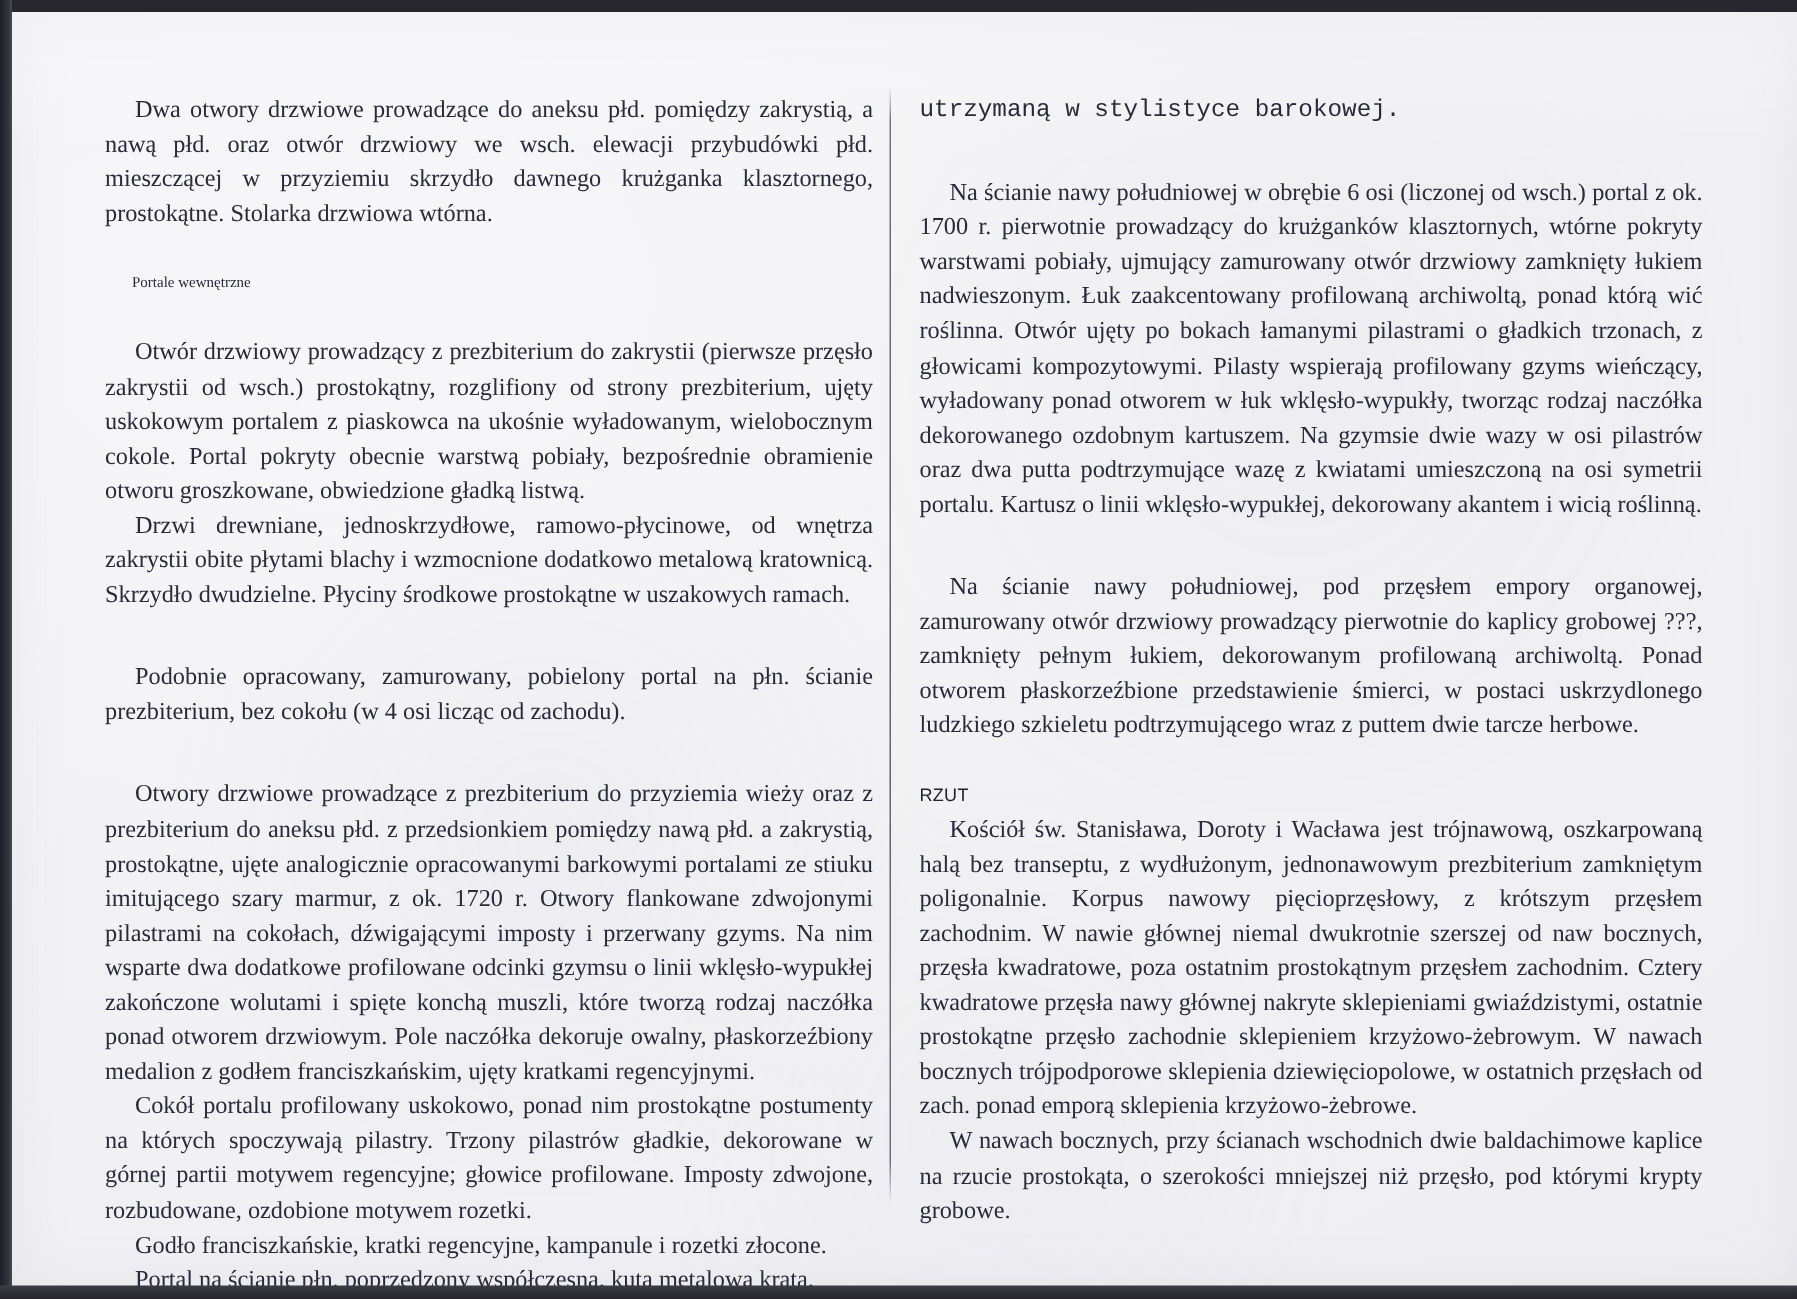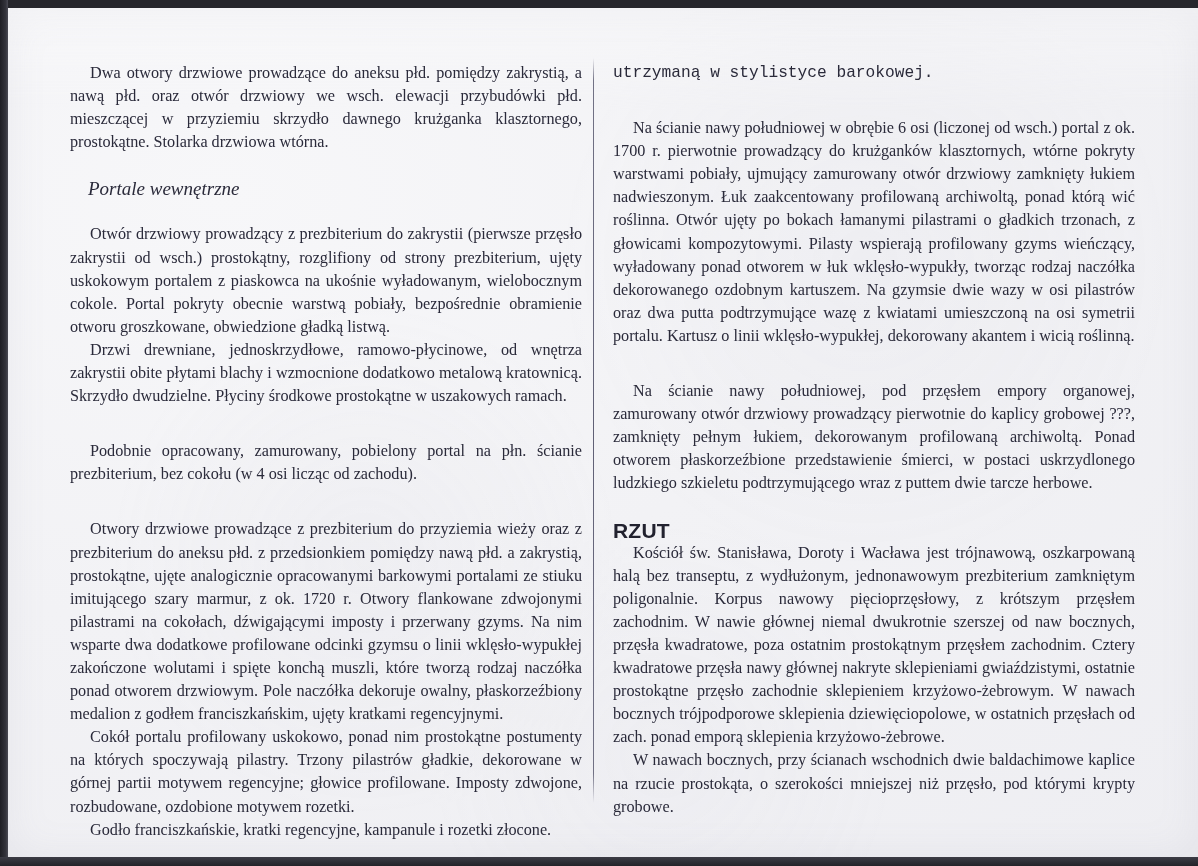--- a/index.html
+++ b/index.html
@@ -89,30 +89,29 @@
   p {
     margin: 0;
     text-indent: 20px;
   }
   p.noindent { text-indent: 0; font-family: Liberation Mono, monospace; }
   p.gap { margin-top: 32px; font-family: Liberation Serif, serif; }
 
   .subhead {
     margin: 23px 0 23px 0;
     text-indent: 18px;
-    font-style: italic;
-    font-size: 19px;
+    font-size: 10px;
   }
 
   .section-head {
     margin: 23px 0 0 0;
     text-indent: 0;
     font-family: "Liberation Sans", "DejaVu Sans", sans-serif;
-    font-weight: bold;
-    font-size: 21px;
+    font-weight: normal;
+    font-size: 12px;
     letter-spacing: .2px;
     color: #22222f;
   }
 
   
   .edge-top {
     position: absolute; left: 0; top: 0; width: 1198px; height: 8px;
     background: #26262c;
   }
   .edge-left {
@@ -145,20 +144,21 @@
         <p>Drzwi drewniane, jednoskrzydłowe, ramowo-płycinowe, od wnętrza zakrystii obite płytami blachy i wzmocnione dodatkowo metalową kratownicą. Skrzydło dwudzielne. Płyciny środkowe prostokątne w uszakowych ramach.</p>
 
         <p class="gap">Podobnie opracowany, zamurowany, pobielony portal na płn. ścianie prezbiterium, bez cokołu (w 4 osi licząc od zachodu).</p>
 
         <p class="gap">Otwory drzwiowe prowadzące z prezbiterium do przyziemia wieży oraz z prezbiterium do aneksu płd. z przedsionkiem pomiędzy nawą płd. a zakrystią, prostokątne, ujęte analogicznie opracowanymi barkowymi portalami ze stiuku imitującego szary marmur, z ok. 1720 r. Otwory flankowane zdwojonymi pilastrami na cokołach, dźwigającymi imposty i przerwany gzyms. Na nim wsparte dwa dodatkowe profilowane odcinki gzymsu o linii wklęsło-wypukłej zakończone wolutami i spięte konchą muszli, które tworzą rodzaj naczółka ponad otworem drzwiowym. Pole naczółka dekoruje owalny, płaskorzeźbiony medalion z godłem franciszkańskim, ujęty kratkami regencyjnymi.</p>
 
         <p>Cokół portalu profilowany uskokowo, ponad nim prostokątne postumenty na których spoczywają pilastry. Trzony pilastrów gładkie, dekorowane w górnej partii motywem regencyjne; głowice profilowane. Imposty zdwojone, rozbudowane, ozdobione motywem rozetki.</p>
 
         <p>Godło franciszkańskie, kratki regencyjne, kampanule i rozetki złocone.</p>
 
+        <p>Portal na ścianie płn. poprzedzony współczesną, kutą metalową kratą,</p>
       </div>
 
       <div class="col col-right">
         <p class="noindent">utrzymaną w stylistyce barokowej.</p>
 
         <p class="gap">Na ścianie nawy południowej w obrębie 6 osi (liczonej od wsch.) portal z ok. 1700 r. pierwotnie prowadzący do krużganków klasztornych, wtórne pokryty warstwami pobiały, ujmujący zamurowany otwór drzwiowy zamknięty łukiem nadwieszonym. Łuk zaakcentowany profilowaną archiwoltą, ponad którą wić roślinna. Otwór ujęty po bokach łamanymi pilastrami o gładkich trzonach, z głowicami kompozytowymi. Pilasty wspierają profilowany gzyms wieńczący, wyładowany ponad otworem w łuk wklęsło-wypukły, tworząc rodzaj naczółka dekorowanego ozdobnym kartuszem. Na gzymsie dwie wazy w osi pilastrów oraz dwa putta podtrzymujące wazę z kwiatami umieszczoną na osi symetrii portalu. Kartusz o linii wklęsło-wypukłej, dekorowany akantem i wicią roślinną.</p>
 
         <p class="gap">Na ścianie nawy południowej, pod przęsłem empory organowej, zamurowany otwór drzwiowy prowadzący pierwotnie do kaplicy grobowej ???, zamknięty pełnym łukiem, dekorowanym profilowaną archiwoltą. Ponad otworem płaskorzeźbione przedstawienie śmierci, w postaci uskrzydlonego ludzkiego szkieletu podtrzymującego wraz z puttem dwie tarcze herbowe.</p>
 
         <p class="section-head">RZUT</p>

